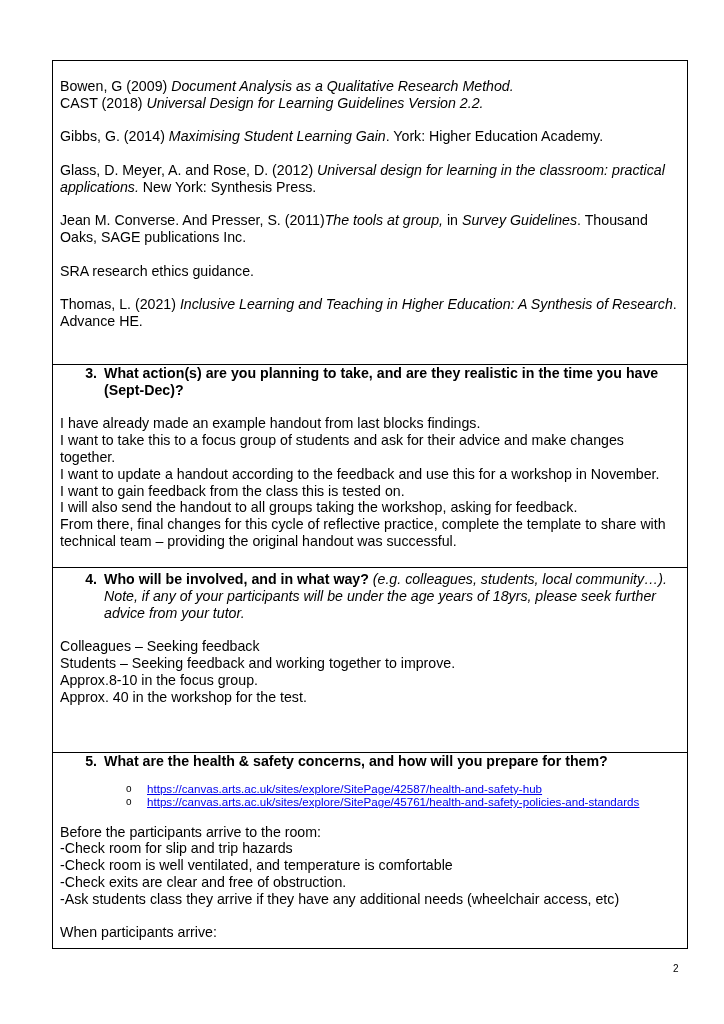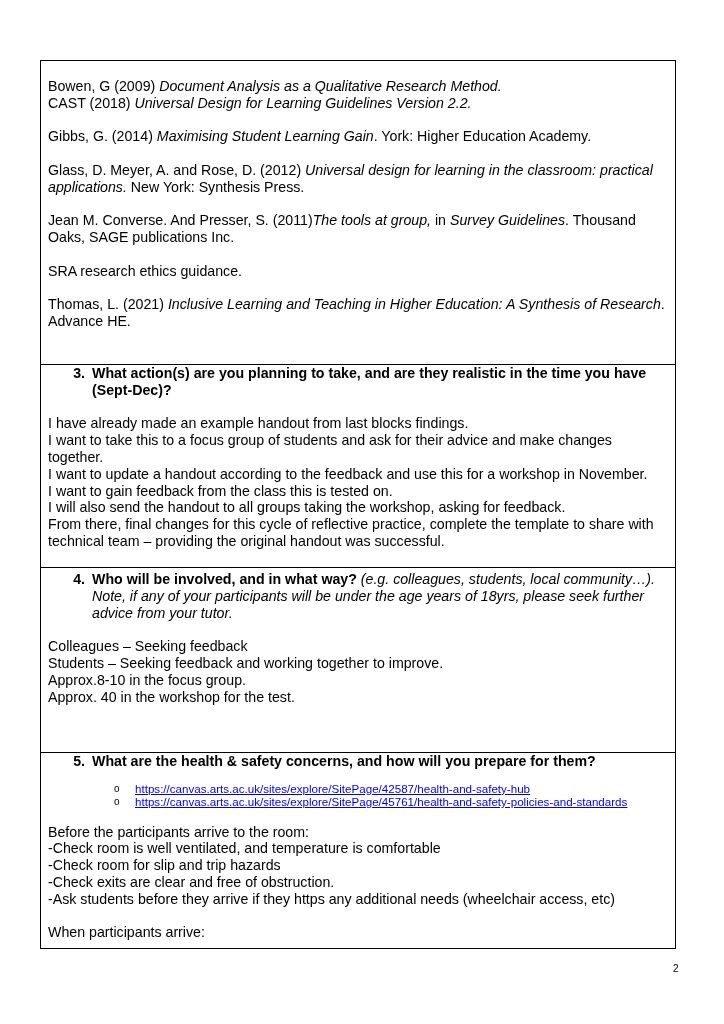--- a/index.html
+++ b/index.html
@@ -12,21 +12,21 @@
       height: 1024px;
       position: relative;
       overflow: hidden;
       font-family: "Liberation Sans", sans-serif;
       color: #000000;
       font-size: 14.2px;
       line-height: 16.8px;
     }
     .table {
       position: absolute;
-      left: 40px;
+      left: 52px;
       top: 60px;
       width: 636px;
       border: 1px solid #000;
       box-sizing: border-box;
     }
     .cell {
       border-top: 1px solid #000;
       box-sizing: border-box;
       padding: 0 6px 0 7px;
       position: relative;
@@ -143,23 +143,23 @@
         <span class="bullet">o</span>
         <a href="#" title="https://canvas.arts.ac.uk/sites/explore/SitePage/42587/health-and-safety-hub">https://canvas.arts.ac.uk/sites/explore/SitePage/42587/health-and-safety-hub</a>
       </li>
       <li>
         <span class="bullet">o</span>
         <a href="#" title="https://canvas.arts.ac.uk/sites/explore/SitePage/45761/health-and-safety-policies-and-standards">https://canvas.arts.ac.uk/sites/explore/SitePage/45761/health-and-safety-policies-and-standards</a>
       </li>
     </ul>
     <div class="gap" style="height:15px;"></div>
     <p class="p">Before the participants arrive to the room:</p>
+    <p class="p">-Check room for slip and trip hazards</p>
     <p class="p">-Check room is well ventilated, and temperature is comfortable</p>
-    <p class="p">-Check room for slip and trip hazards</p>
     <p class="p">-Check exits are clear and free of obstruction.</p>
-    <p class="p">-Ask students before they arrive if they https any additional needs (wheelchair access, etc)</p>
+    <p class="p">-Ask students class they arrive if they have any additional needs (wheelchair access, etc)</p>
     <div class="gap"></div>
     <p class="p">When participants arrive:</p>
   </div>
 
 </div>
 
 <div class="page-number">2</div>
 
 </body></html>

